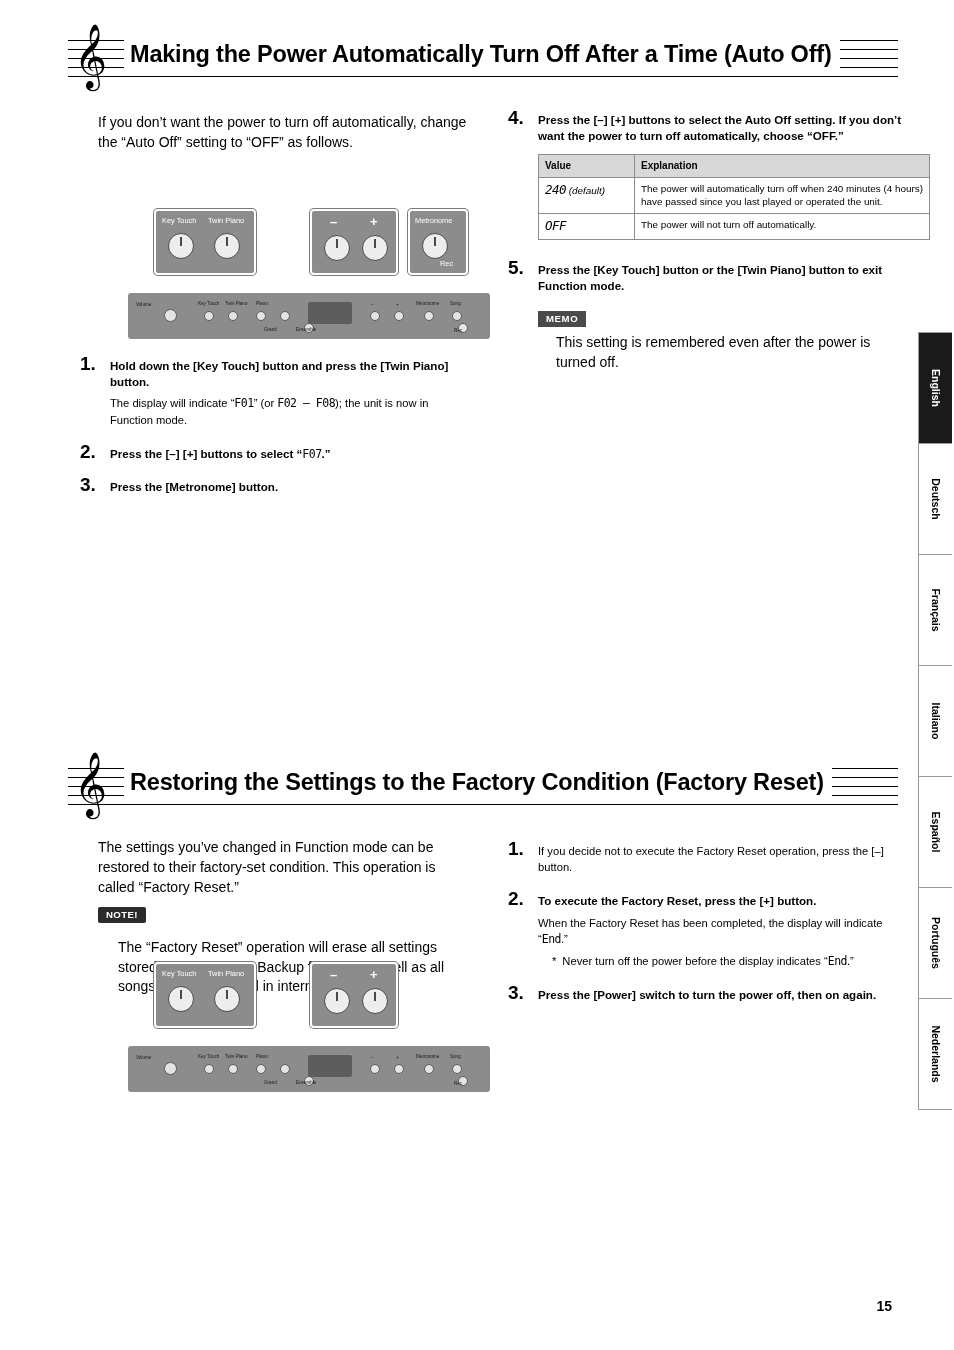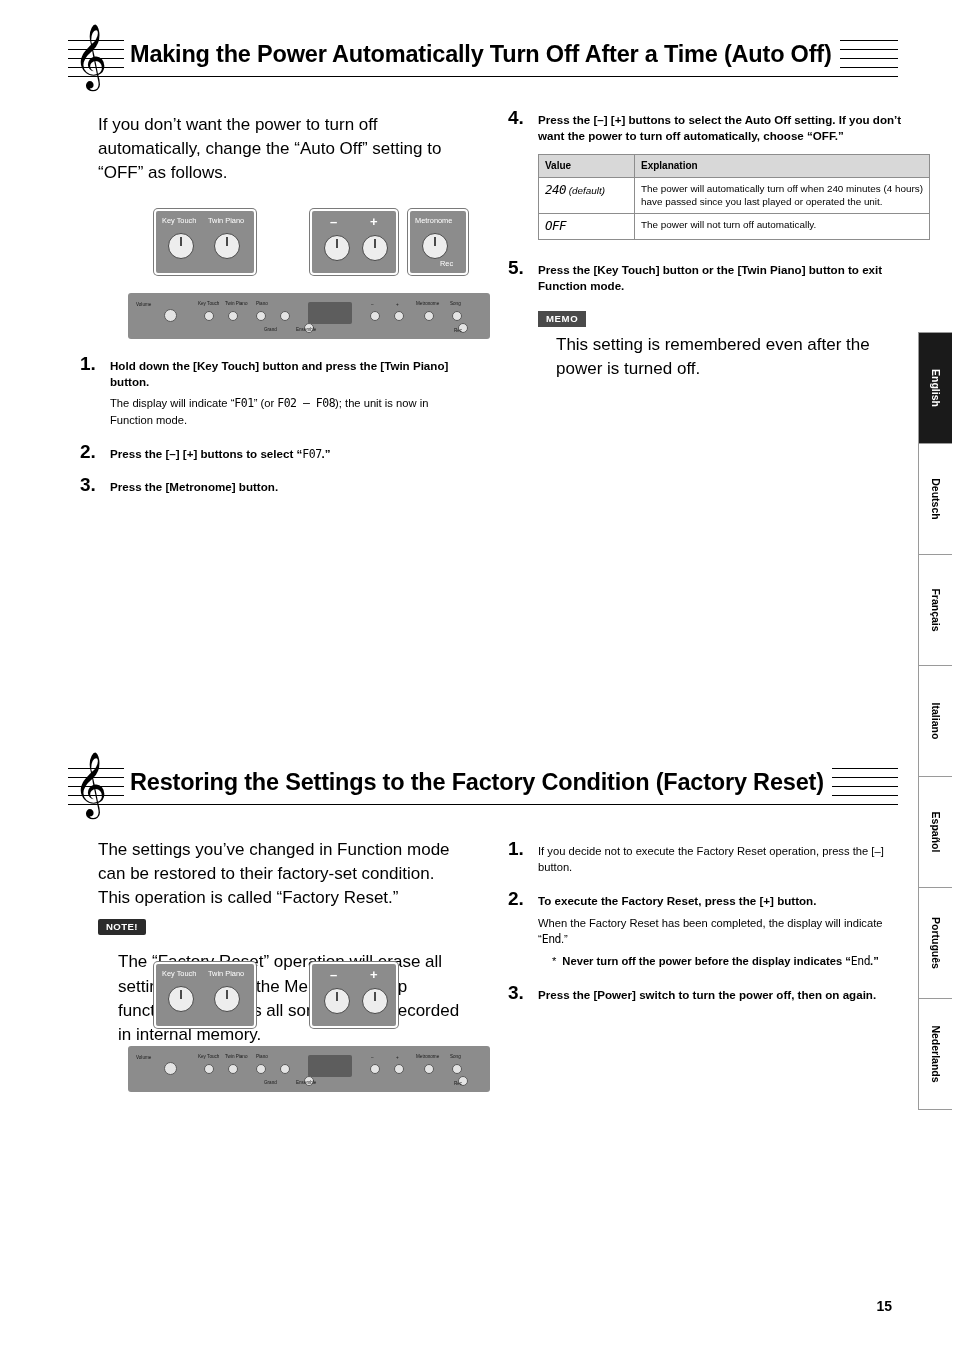--- a/index.html
+++ b/index.html
@@ -36,22 +36,22 @@
     font-size: 23.5px;
     font-weight: bold;
     letter-spacing: -0.2px;
     background: #fff;
     padding: 3px 8px 3px 6px;
     white-space: nowrap;
   }
 
   
   .col { position:absolute; }
-  .bold { font-weight: bold; }
-  .body-text { font-size: 17px; line-height: 1.42; }
+  .bold { font-weight: normal; }
+  .body-text { font-size: 14px; line-height: 1.42; }
   .lead-bold {
     font-size: 11.4px; line-height: 1.45; font-weight: bold;
     text-decoration: underline;
     margin-bottom: 8px;
   }
   .step {
     position: relative;
     padding-left: 30px;
     margin-bottom: 10px;
   }

